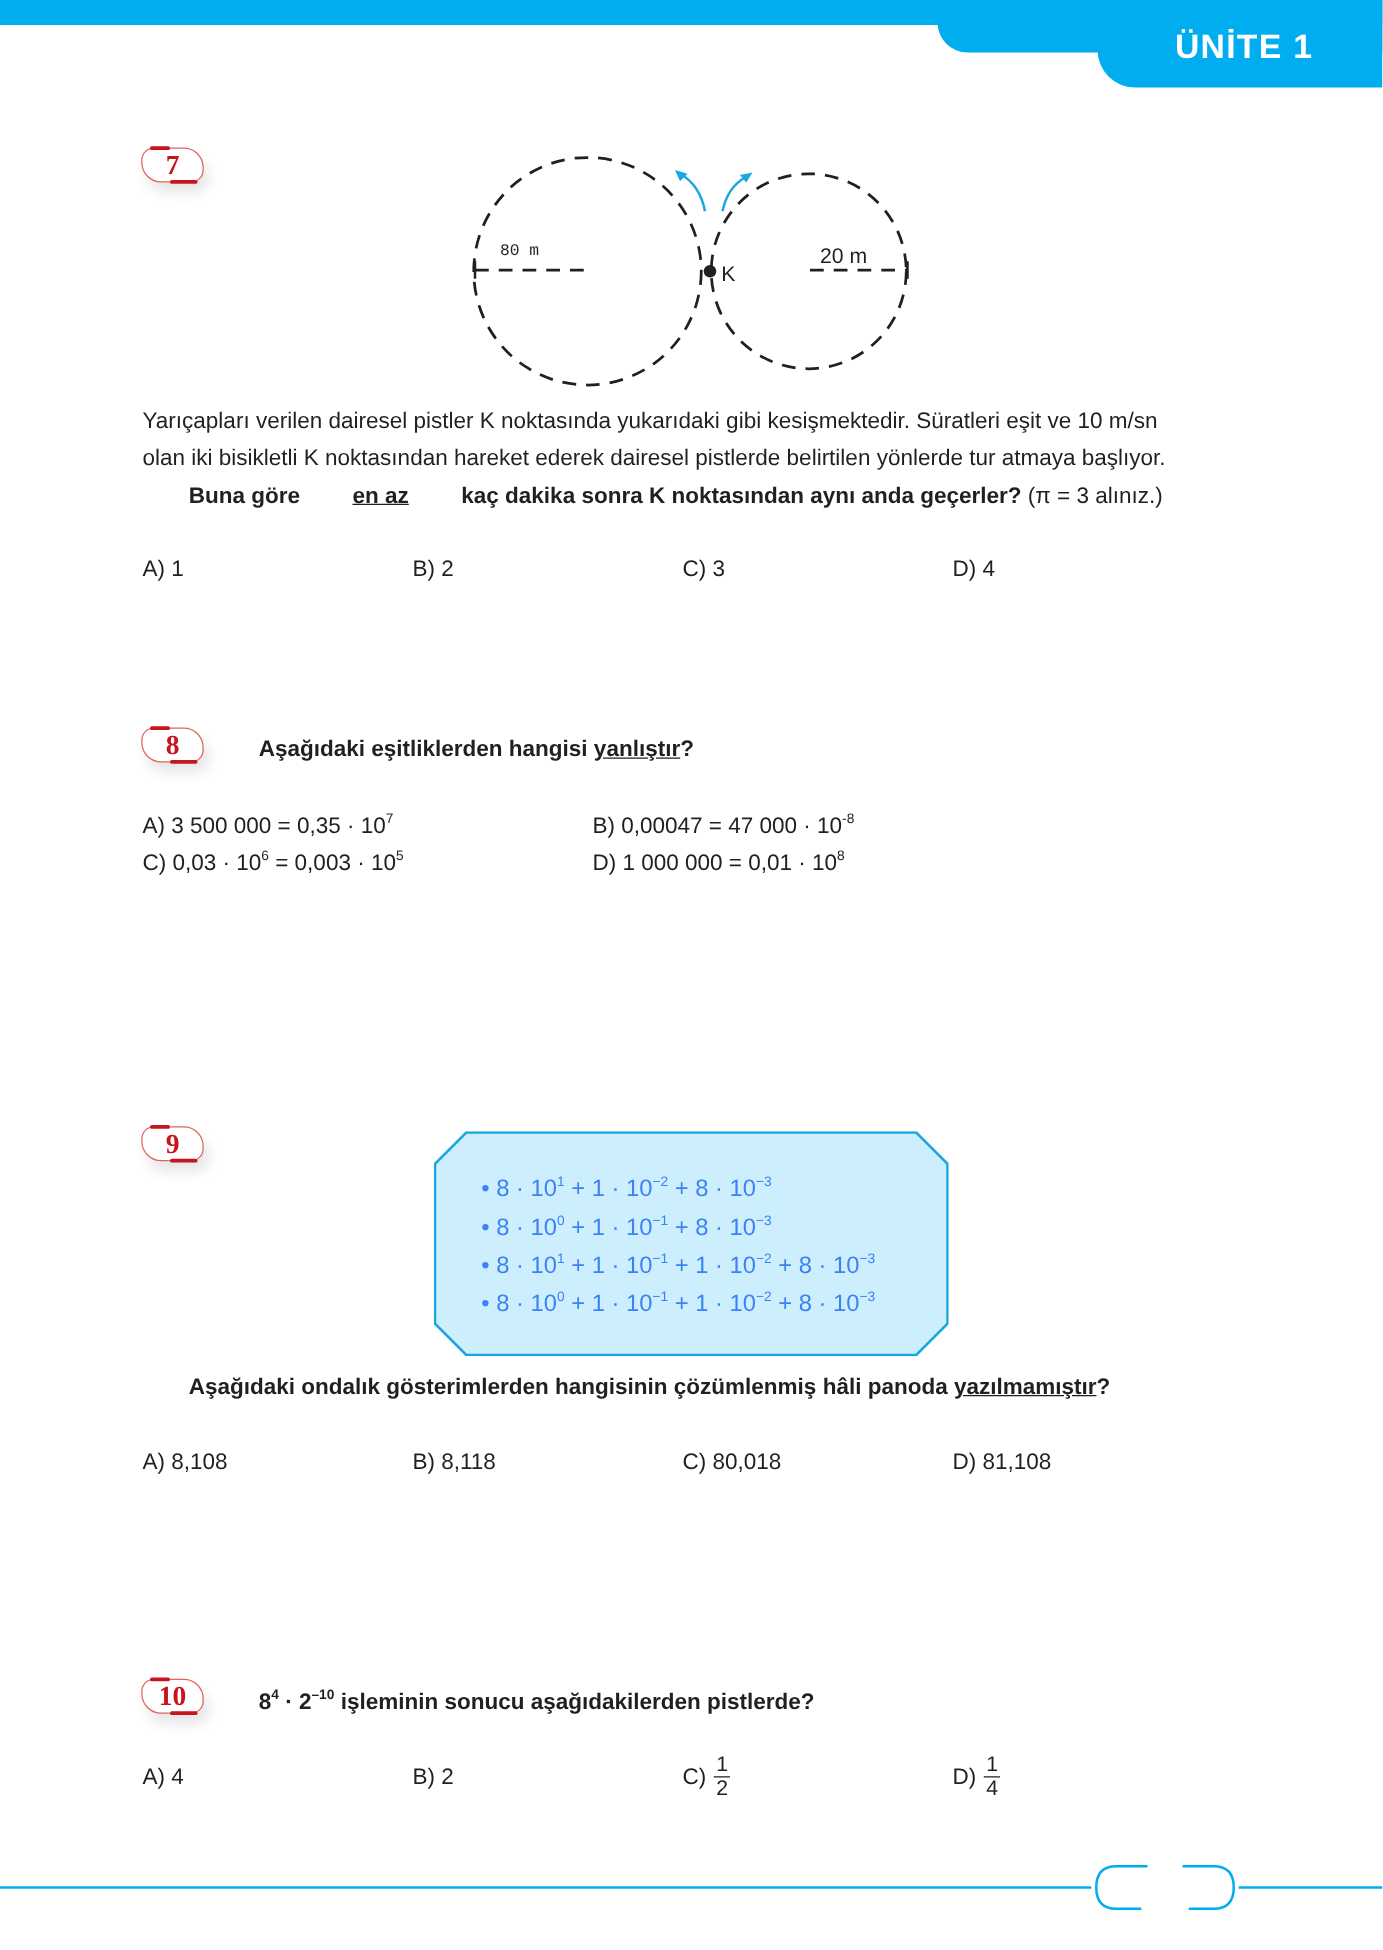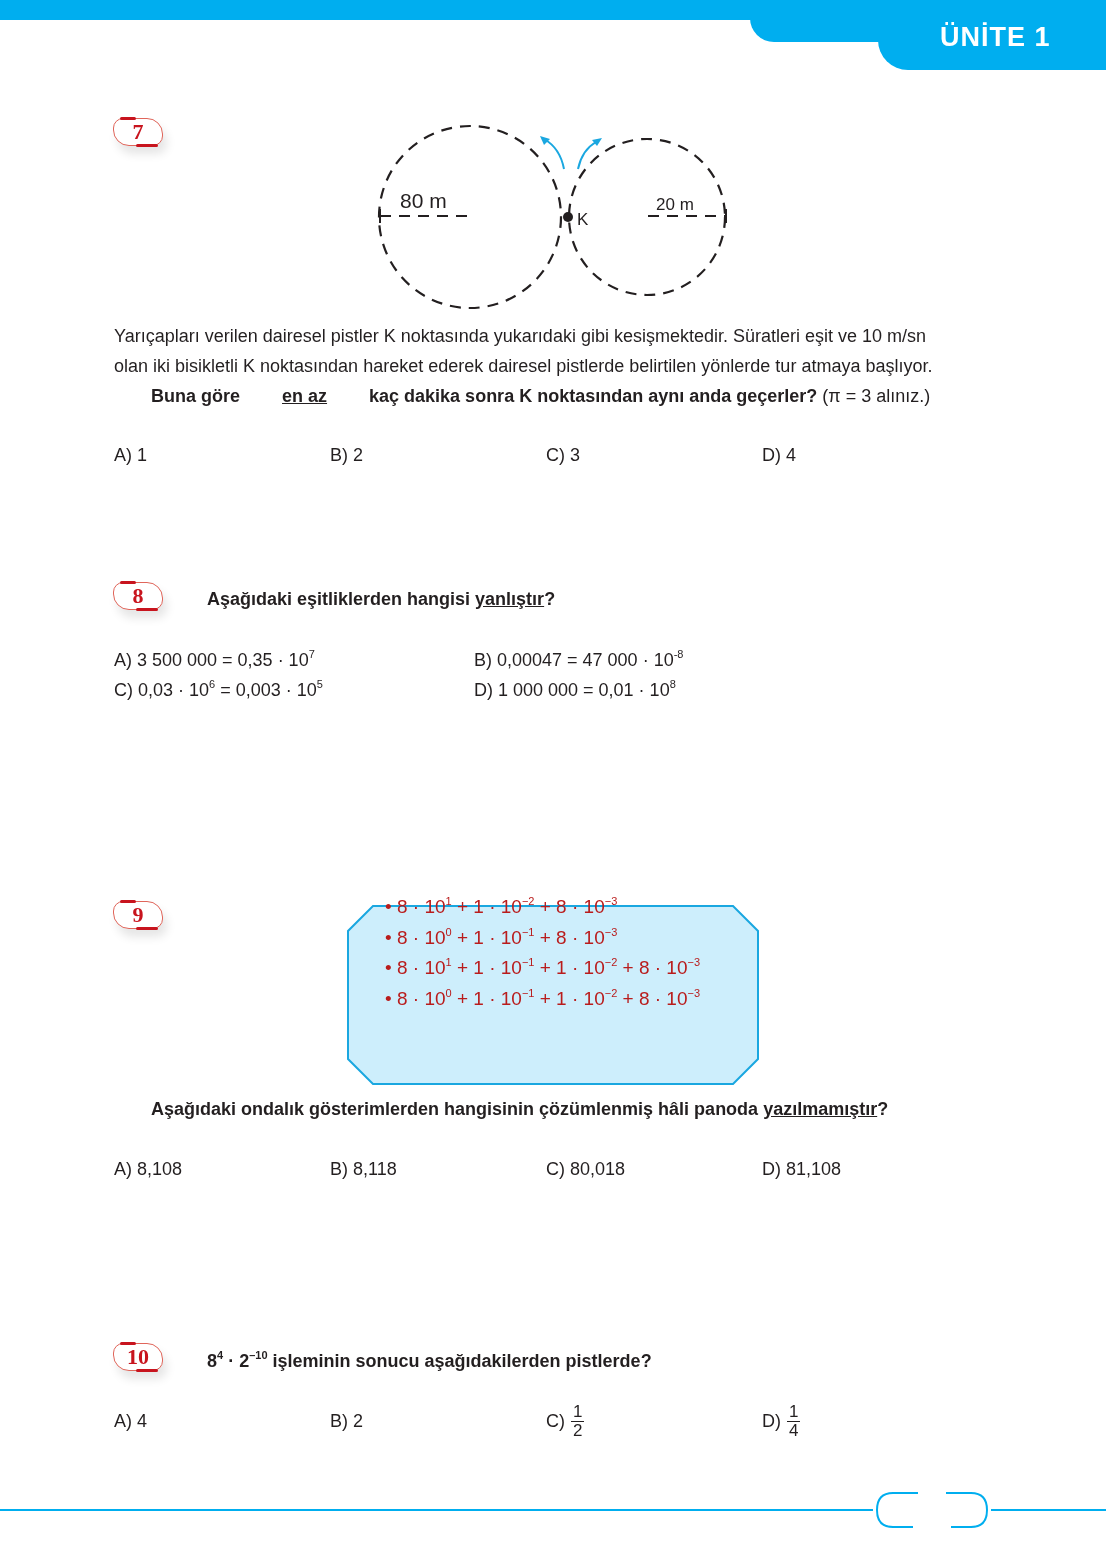--- a/index.html
+++ b/index.html
@@ -16,21 +16,21 @@
   .qbadge::after { content: ""; position: absolute; right: 4px; bottom: -2px; width: 22px; height: 3px; background: #c8141e; border-radius: 2px; }
   .qbadge span { display: block; width: 100%; text-align: center; font-family: "Liberation Serif", serif; font-size: 22px; font-weight: bold; color: #c8141e; line-height: 26px; }
 
   .text { position: absolute; font-size: 18px; line-height: 30px; color: #231f20; }
   .bold { font-weight: bold; margin-left: 37px; }
   .u { text-decoration: underline; }
   .choice { position: absolute; font-size: 18px; color: #231f20; white-space: nowrap; }
   sup { font-size: 11px; vertical-align: 8px; line-height: 0; }
 
   .panel { position: absolute; left: 347px; top: 905px; width: 412px; height: 180px; }
-  .panel-lines { position: absolute; left: 385px; top: 892px; font-size: 19px; line-height: 30.5px; color: #b91c1c; }
+  .panel-lines { position: absolute; left: 385px; top: 937px; font-size: 19px; line-height: 30.5px; color: #3b82f6; }
 
   .frac { display: inline-block; vertical-align: middle; text-align: center; font-size: 17px; line-height: 18px; margin-left: 6px; }
   .frac .num { display: block; border-bottom: 1px solid #231f20; padding: 0 2px; }
   .frac .den { display: block; }
 
   .footer-line { position: absolute; left: 0; top: 1509px; width: 1106px; height: 2px; background: #00aeef; }
   .page-num-box { position: absolute; left: 873px; top: 1491px; width: 118px; height: 40px; background: #fff; }
   .page-num { position: absolute; left: 873px; top: 1588px; width: 118px; text-align: center; font-size: 22px; font-weight: bold; color: #231f20; }
 </style>
 </head>
@@ -51,21 +51,21 @@
   <line x1="10" y1="101" x2="105" y2="101" stroke="#231f20" stroke-width="2.2" stroke-dasharray="11 8"></line>
   <line x1="10" y1="94" x2="10" y2="108" stroke="#231f20" stroke-width="2"></line>
   <line x1="278" y1="101" x2="356" y2="101" stroke="#231f20" stroke-width="2.2" stroke-dasharray="11 8"></line>
   <line x1="356" y1="94" x2="356" y2="108" stroke="#231f20" stroke-width="2"></line>
   <circle cx="198" cy="102" r="5" fill="#231f20"></circle>
   <path d="M194 54 Q190 33 174 24" fill="none" stroke="#1aa7e0" stroke-width="2"></path>
   <polygon points="170,21 180,24 174,30" fill="#1aa7e0"></polygon>
   <path d="M208 54 Q212 35 226 27" fill="none" stroke="#1aa7e0" stroke-width="2"></path>
   <polygon points="232,23 222,25 227,31" fill="#1aa7e0"></polygon>
 </svg>
-<div class="text" style="left:400px; top:186px; font-size:21px; line-height:30px;">80 m</div>
+<div class="text" style="left:400px; top:186px; font-size:13px; line-height:30px;font-family:Liberation Mono, monospace;">80 m</div>
 <div class="text" style="left:656px; top:190px; font-size:17px; line-height:30px;">20 m</div>
 <div class="text" style="left:577px; top:205px; font-size:17px; line-height:30px;">K</div>
 
 <div class="text" style="left:114px; top:321px; width:890px; white-space:nowrap;">Yarıçapları verilen dairesel pistler K noktasında yukarıdaki gibi kesişmektedir. Süratleri eşit ve 10 m/sn</div>
 <div class="text" style="left:114px; top:351px; width:890px; white-space:nowrap;">olan iki bisikletli K noktasından hareket ederek dairesel pistlerde belirtilen yönlerde tur atmaya başlıyor.</div>
 <div class="text" style="left:114px; top:381px; white-space:nowrap;">
   <span class="bold">Buna göre </span><span class="bold u">en az</span><span class="bold"> kaç dakika sonra K noktasından aynı anda geçerler?</span><span> (π = 3 alınız.)</span>
 </div>
 
 <div class="choice" style="left:114px; top:445px;">A) 1</div>

